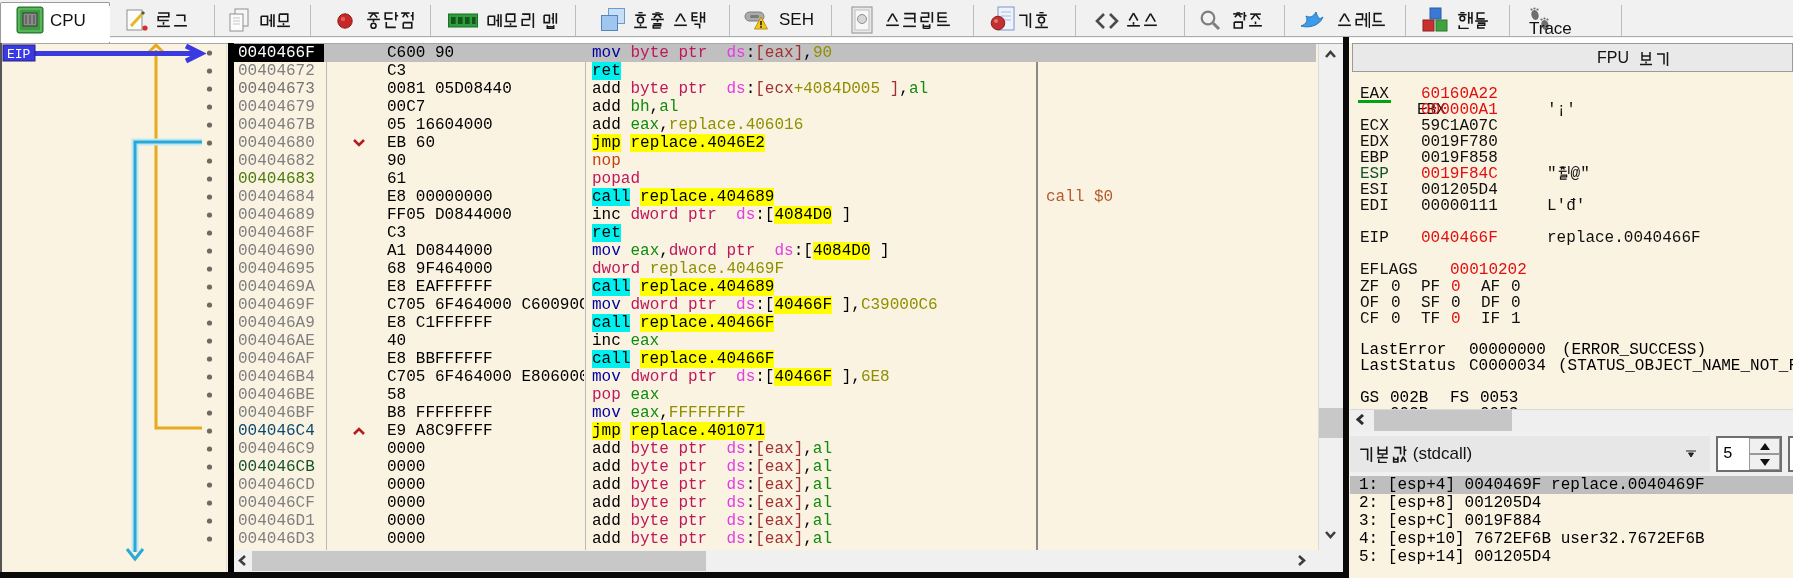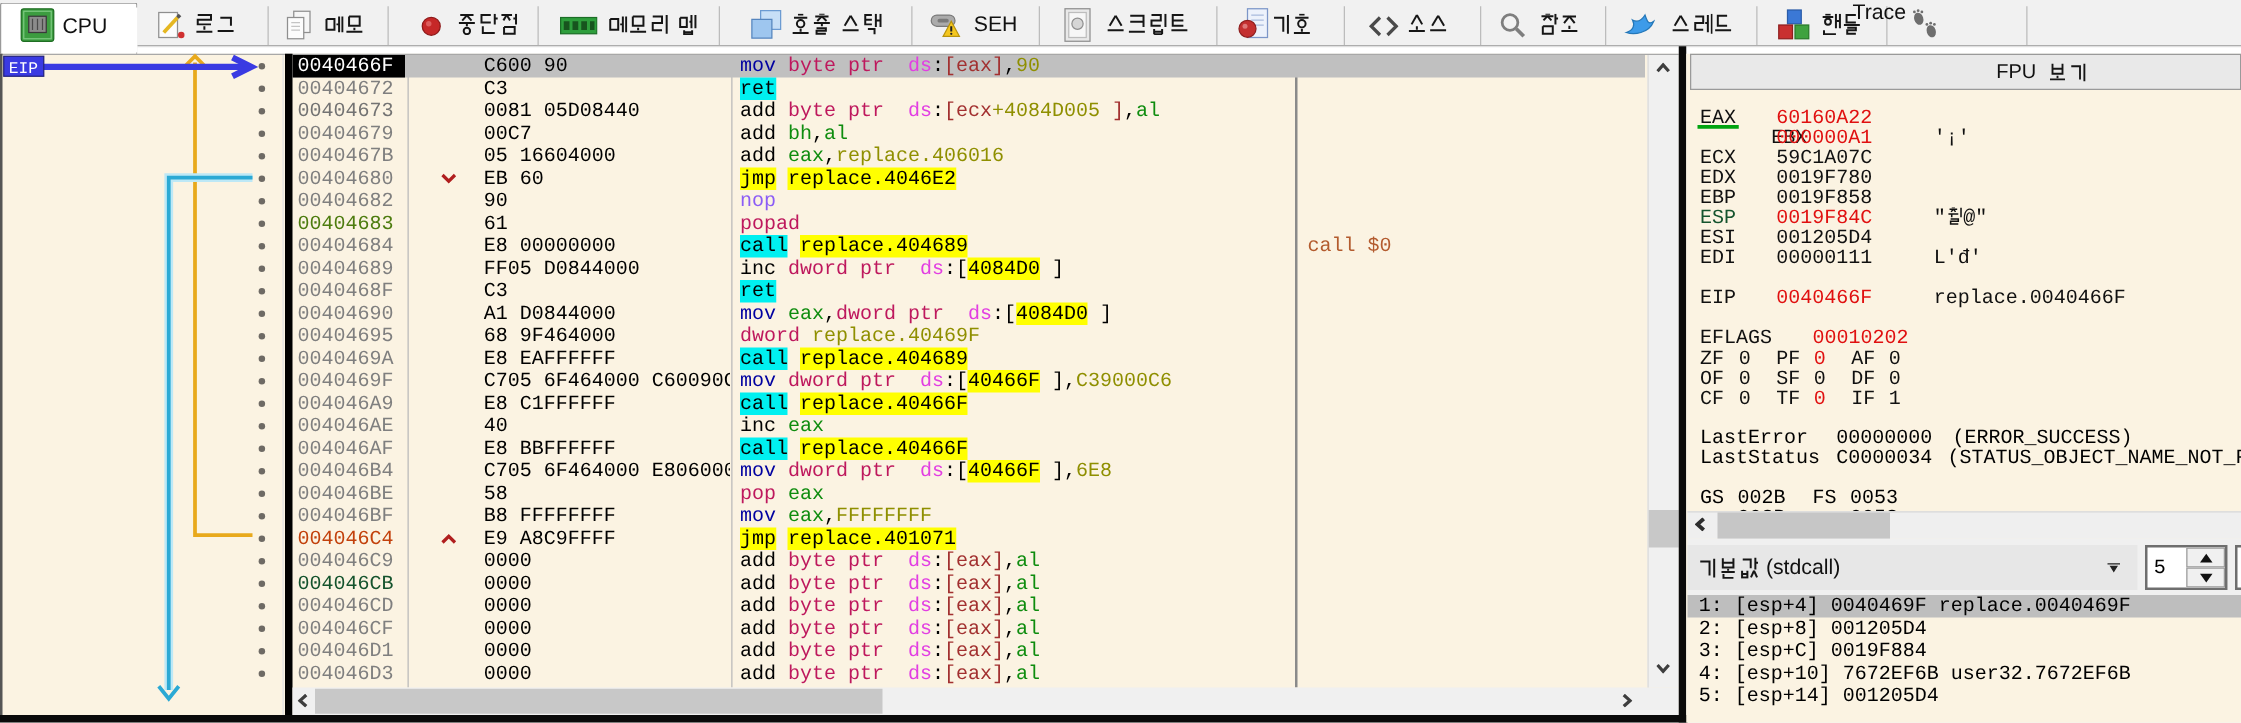--- a/index.html
+++ b/index.html
@@ -1,18 +1,18 @@
 <!DOCTYPE html>
 <html><head><meta charset="utf-8"><style>
 * { margin:0; padding:0; box-sizing:border-box; }
 html,body { width:1793px; height:578px; overflow:hidden; background:#F1F1F1; }
 .mo { position:absolute; font-family:"Liberation Mono"; font-size:16px; line-height:18px; white-space:pre; color:#000; }
 i { font-style:normal; }
 .nv{color:#0000A0} .bl{color:#be185d} .gr{color:#0E8C0E} .ol{color:#8F8F00}
-.mg{color:#E23EE2} .mr{color:#A23030} .gy{color:#8b5cf6}
+.mg{color:#E23EE2} .mr{color:#A23030} .gy{color:#c2410c}
 .hy{background:#FFFF00;color:#000} .hc{background:#00F0F0;color:#000}
 .clipb { max-width:197px; overflow:hidden; }
 </style></head>
 <body>
 
 <div style="position:absolute;left:0;top:0;width:1793px;height:37px;background:#F1F1F1;border-bottom:1px solid #ADADAD"></div>
 <div style="position:absolute;left:0;top:38px;width:1793px;height:6px;background:#FFFFFF"></div>
 <div style="position:absolute;left:214px;top:5px;width:1px;height:31px;background:#BCBCBC"></div>
 <div style="position:absolute;left:310px;top:5px;width:1px;height:31px;background:#BCBCBC"></div>
 <div style="position:absolute;left:430px;top:5px;width:1px;height:31px;background:#BCBCBC"></div>
@@ -288,21 +288,21 @@
 <svg style="position:absolute;left:1527px;top:6px" width="26" height="28" viewBox="0 0 26 28">
     <ellipse cx="8" cy="9" rx="3.6" ry="5" transform="rotate(-18 8 9)" fill="#6E6E6E"></ellipse>
     <circle cx="4.5" cy="3.5" r="1.1" fill="#6E6E6E"></circle>
     <circle cx="7.5" cy="2.5" r="1.1" fill="#6E6E6E"></circle>
     <circle cx="10.5" cy="3.5" r="1.1" fill="#6E6E6E"></circle>
     <ellipse cx="18" cy="19" rx="3.6" ry="5" transform="rotate(-18 18 19)" fill="#6E6E6E"></ellipse>
     <circle cx="14.5" cy="13.5" r="1.1" fill="#6E6E6E"></circle>
     <circle cx="17.5" cy="12.5" r="1.1" fill="#6E6E6E"></circle>
     <circle cx="20.5" cy="13.5" r="1.1" fill="#6E6E6E"></circle>
   </svg>
-<div style="position:absolute;left:1482px;top:0;height:39px;display:flex;align-items:flex-start">
+<div style="position:absolute;left:1529px;top:0;height:39px;display:flex;align-items:flex-end">
     <span style="font-family:'Liberation Sans';font-size:17px;color:#111">Trace</span>
   </div>
 <div style="position:absolute;left:0;top:2px;width:110px;height:42px;background:#FFFFFF;border:1px solid #9A9A9A;border-bottom:none;border-radius:2px 2px 0 0"></div>
 <div style="position:absolute;left:16px;top:6px;width:94px;height:36px;background:#FFFFFF"></div>
 <svg style="position:absolute;left:16px;top:6px" width="28" height="28" viewBox="0 0 28 28">
     <rect x="1" y="1" width="26" height="26" rx="2" fill="#3C9C40" stroke="#1F6E23"></rect>
     <rect x="3" y="3" width="22" height="22" fill="none" stroke="#7CC97F"></rect>
     <rect x="7" y="7" width="14" height="13" fill="#8B8B8B" stroke="#3A3A3A"></rect>
     <path d="M10 9V18M14 9V18M18 9V18" stroke="#4A4A4A"></path>
   </svg>
@@ -413,21 +413,21 @@
 <div class="mo" style="left:592px;top:350px"><i class="hc">call</i> <i class="hy">replace.40466F</i></div>
 <div class="mo" style="left:238px;top:368px;color:#7F7F7F">004046B4</div>
 <div class="mo clipb" style="left:387px;top:368px">C705 6F464000 E8060000</div>
 <div class="mo" style="left:592px;top:368px"><i class="nv">mov</i> <i class="bl">dword ptr</i>&nbsp;&nbsp;<i class="mg">ds</i>:[<i class="hy">40466F</i>&nbsp;],<i class="ol">6E8</i></div>
 <div class="mo" style="left:238px;top:386px;color:#7F7F7F">004046BE</div>
 <div class="mo clipb" style="left:387px;top:386px">58</div>
 <div class="mo" style="left:592px;top:386px"><i class="bl">pop</i> <i class="gr">eax</i></div>
 <div class="mo" style="left:238px;top:404px;color:#7F7F7F">004046BF</div>
 <div class="mo clipb" style="left:387px;top:404px">B8 FFFFFFFF</div>
 <div class="mo" style="left:592px;top:404px"><i class="nv">mov</i> <i class="gr">eax</i>,<i class="ol">FFFFFFFF</i></div>
-<div class="mo" style="left:238px;top:422px;color:#c2410c">004046C4</div>
+<div class="mo" style="left:238px;top:422px;color:#0c4a6e">004046C4</div>
 <div class="mo clipb" style="left:387px;top:422px">E9 A8C9FFFF</div>
 <div class="mo" style="left:592px;top:422px"><i class="hy">jmp</i> <i class="hy">replace.401071</i></div>
 <div class="mo" style="left:238px;top:440px;color:#7F7F7F">004046C9</div>
 <div class="mo clipb" style="left:387px;top:440px">0000</div>
 <div class="mo" style="left:592px;top:440px">add <i class="bl">byte ptr</i>&nbsp;&nbsp;<i class="mg">ds</i>:<i class="mr">[eax]</i>,<i class="gr">al</i></div>
 <div class="mo" style="left:238px;top:458px;color:#14532d">004046CB</div>
 <div class="mo clipb" style="left:387px;top:458px">0000</div>
 <div class="mo" style="left:592px;top:458px">add <i class="bl">byte ptr</i>&nbsp;&nbsp;<i class="mg">ds</i>:<i class="mr">[eax]</i>,<i class="gr">al</i></div>
 <div class="mo" style="left:238px;top:476px;color:#7F7F7F">004046CD</div>
 <div class="mo clipb" style="left:387px;top:476px">0000</div>

